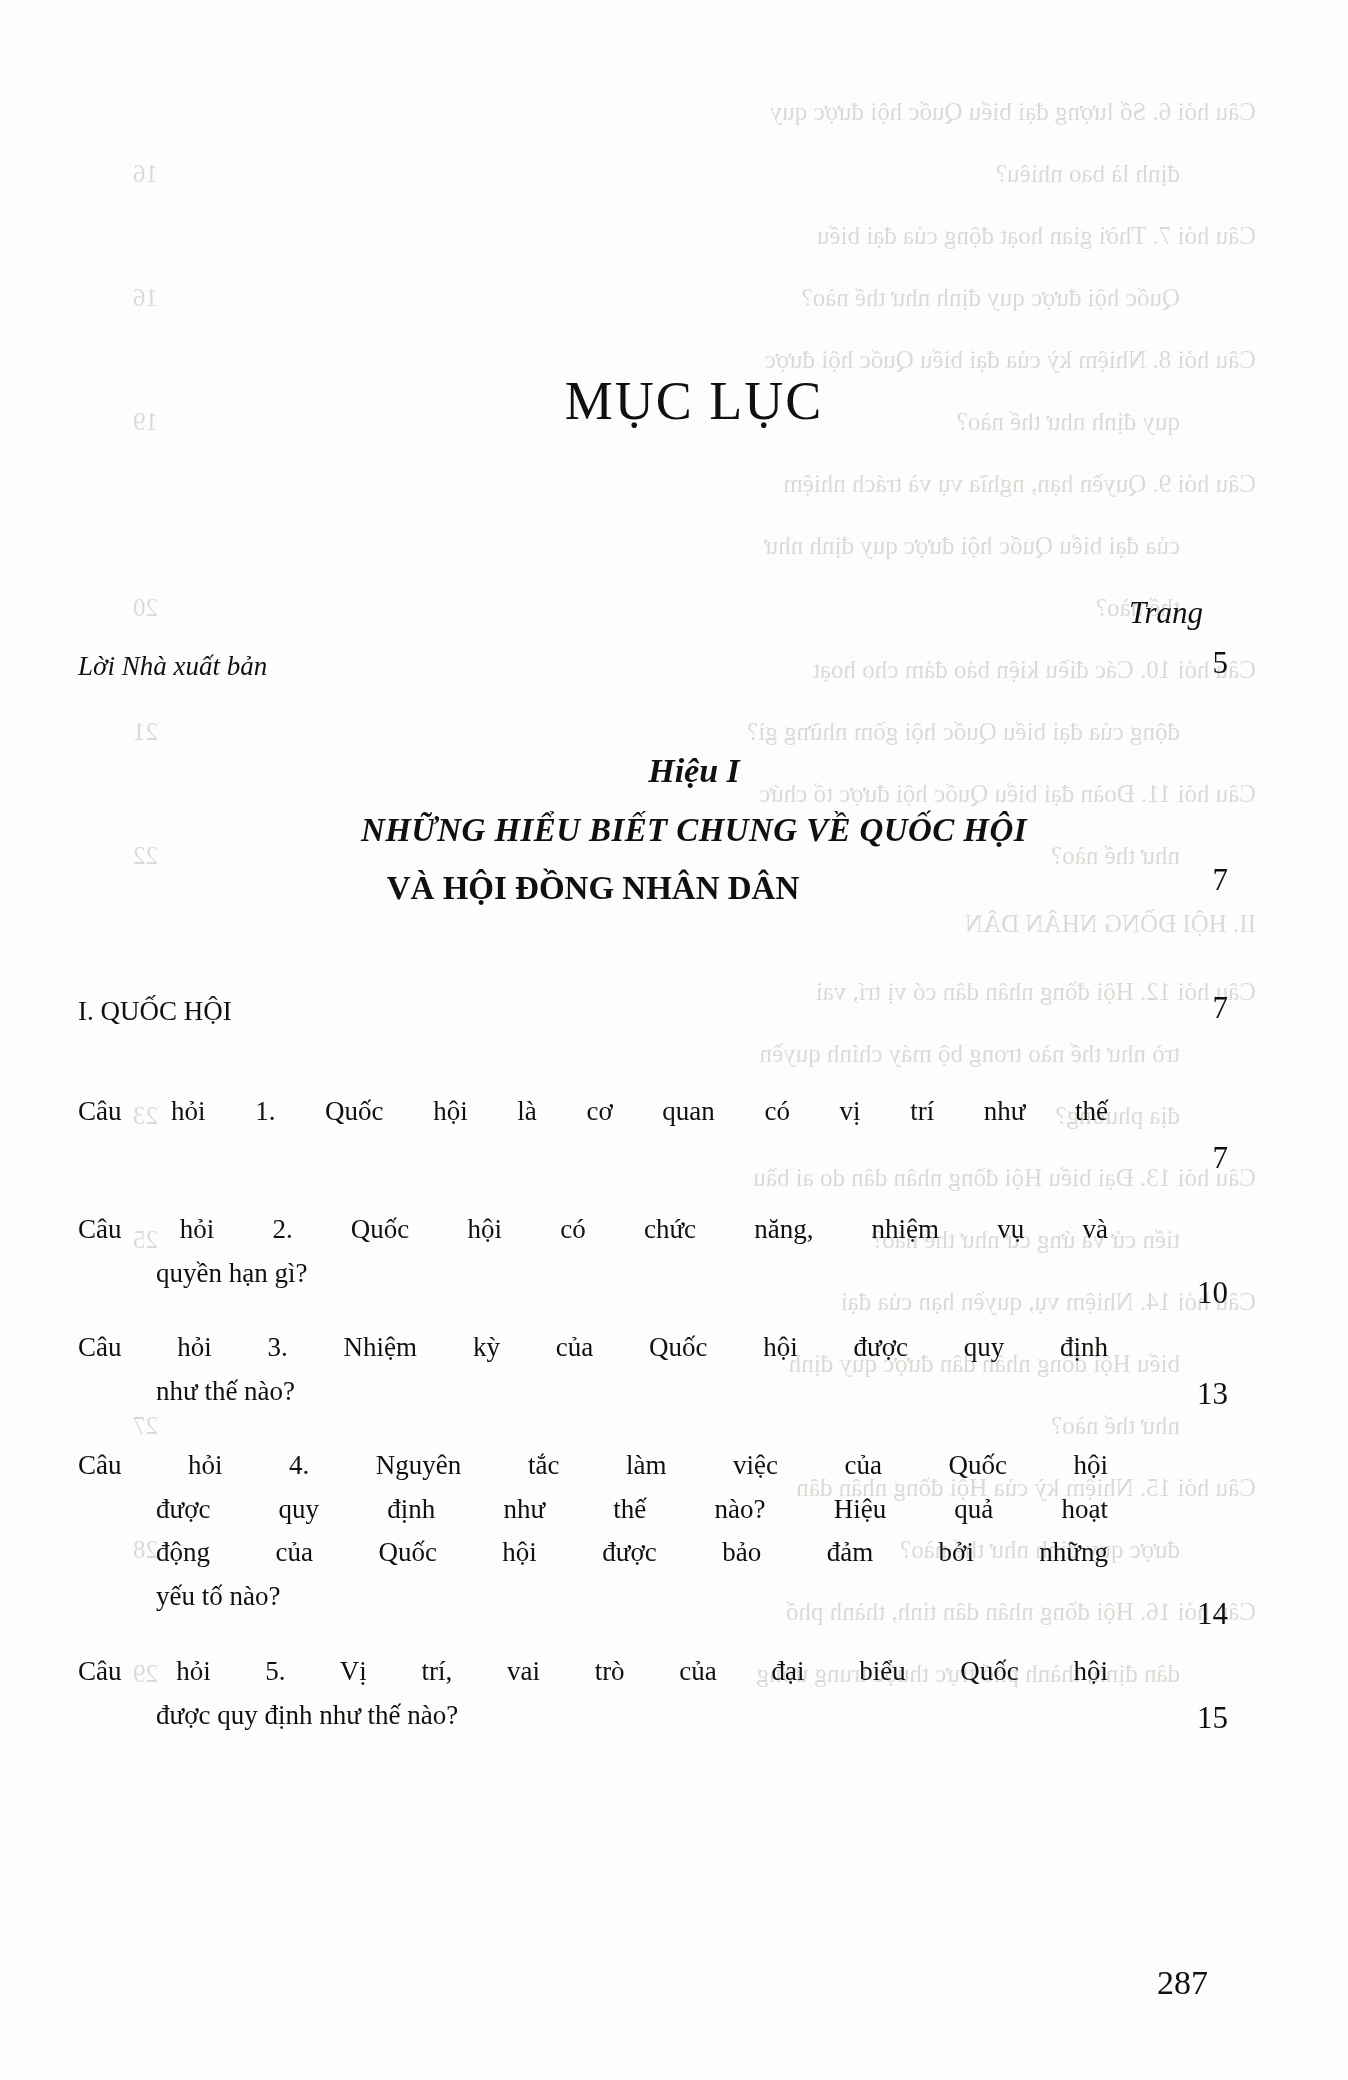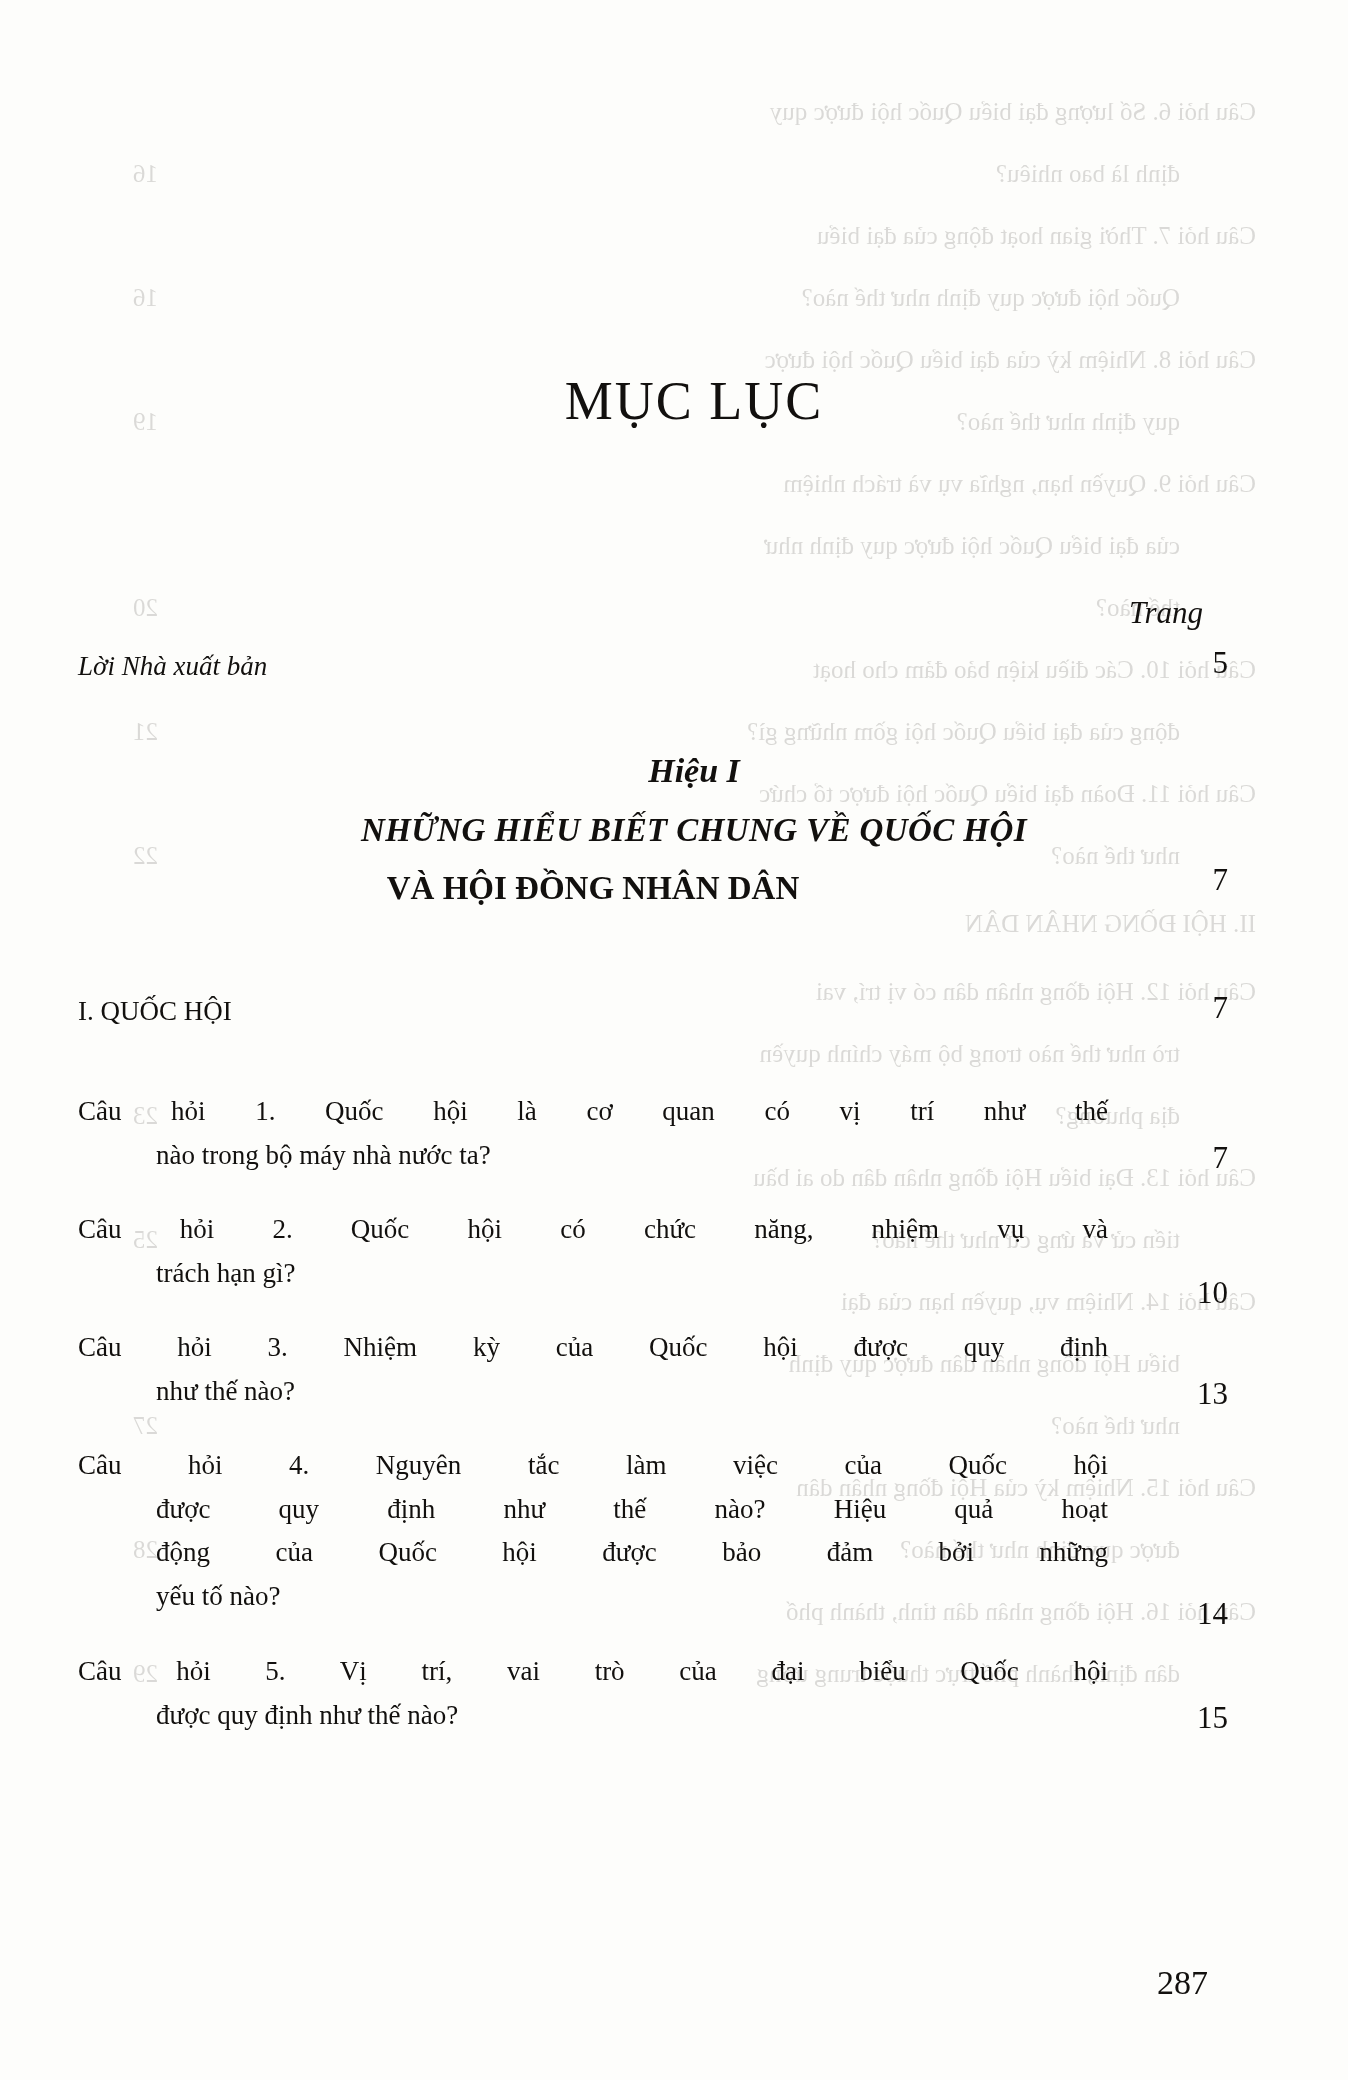--- a/index.html
+++ b/index.html
@@ -184,27 +184,26 @@
       <span class="page-no" style="top: 0;">7</span>
     </div>
 
     <div class="entry" style="top: 990px;">
       <span class="label">I. QUỐC HỘI</span>
       <span class="page-no" style="top: 0;">7</span>
     </div>
 
     <div class="entry" style="top: 1090px;">
       <span class="label justified">Câu hỏi 1. Quốc hội là cơ quan có vị trí như thế</span>
-      <span class="label indent">nào trong bộ máy nhà nước ta?</span>
       <span class="page-no" style="top: 50px;">7</span>
     </div>
 
     <div class="entry" style="top: 1208px;">
       <span class="label justified">Câu hỏi 2. Quốc hội có chức năng, nhiệm vụ và</span>
-      <span class="label indent">trách hạn gì?</span>
+      <span class="label indent">quyền hạn gì?</span>
       <span class="page-no" style="top: 67px;">10</span>
     </div>
 
     <div class="entry" style="top: 1326px;">
       <span class="label justified">Câu hỏi 3. Nhiệm kỳ của Quốc hội được quy định</span>
       <span class="label indent">như thế nào?</span>
       <span class="page-no" style="top: 50px;">13</span>
     </div>
 
     <div class="entry" style="top: 1444px;">

